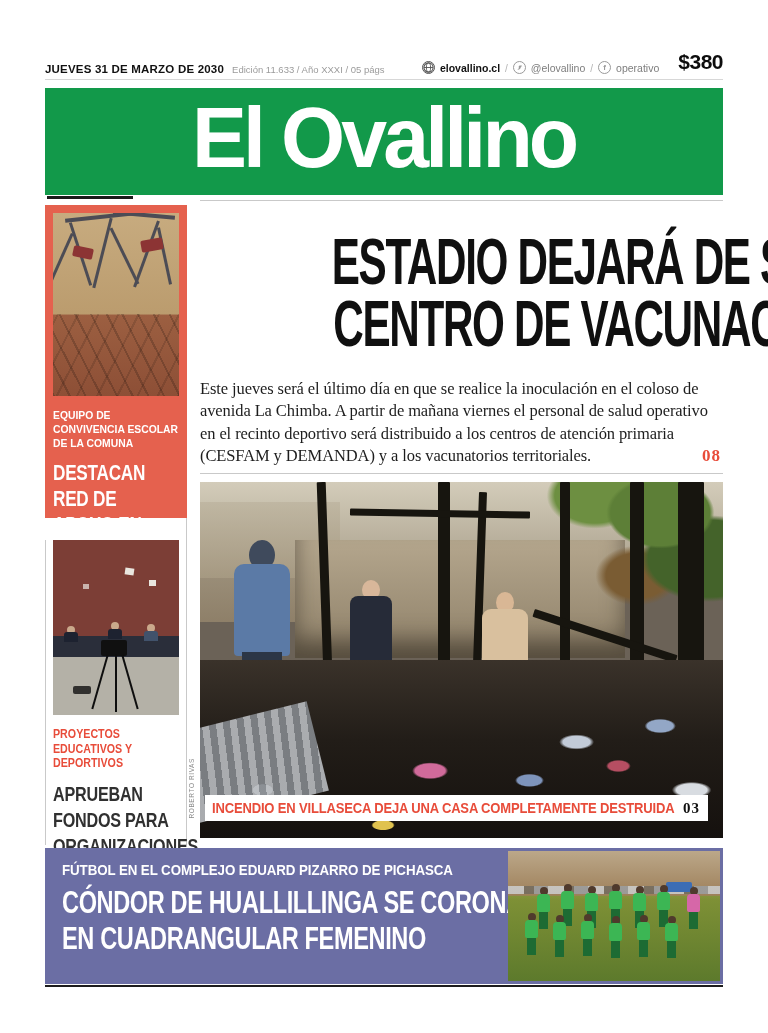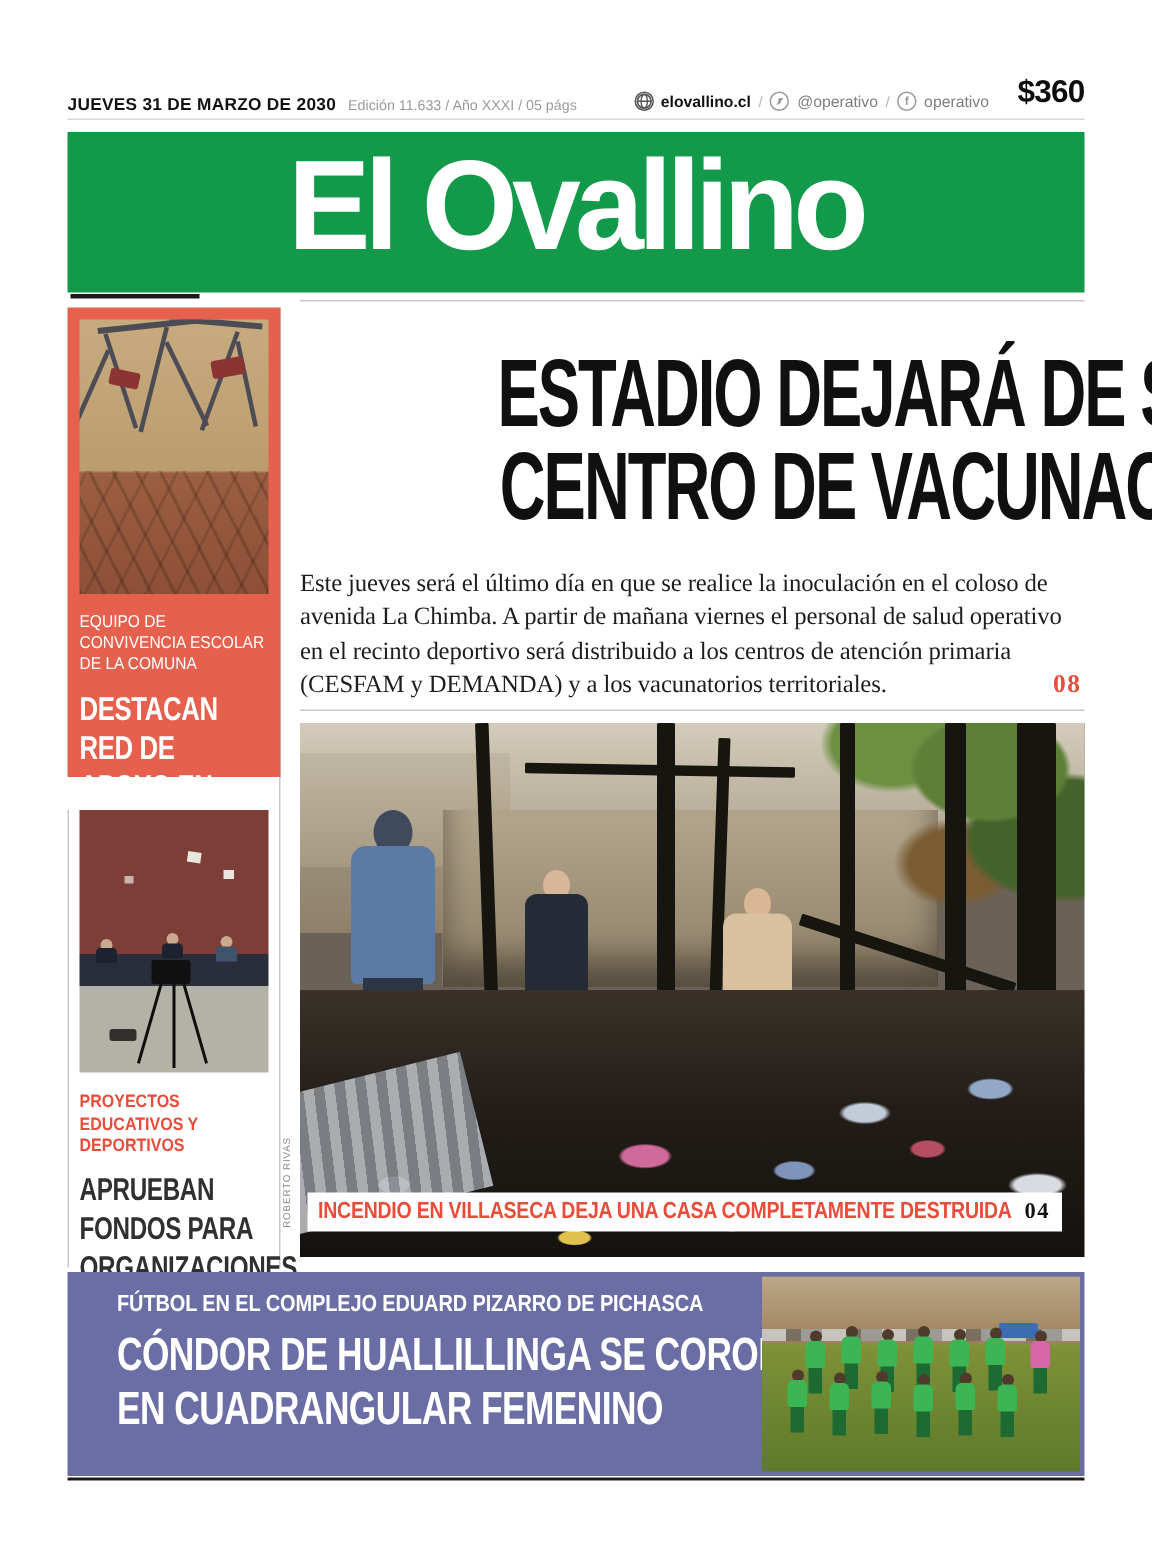--- a/index.html
+++ b/index.html
@@ -37,21 +37,21 @@
 
   
   .divider-v{position:absolute;left:186px;top:205px;width:1px;height:640px;background:var(--rule)}
   .sb-left-rule{position:absolute;left:45px;top:540px;width:1px;height:305px;background:var(--rule)}
 
   .sb1{position:absolute;left:45px;top:205px;width:142px;height:313px;background:var(--salmon);padding:8px}
   .sb1 .photo{width:126px;height:183px;position:relative;overflow:hidden;background:linear-gradient(#c7ab7f,#bb9c6e 55%,#9c5f41 56%,#8d4f36)}
   .chair{position:absolute;background:#4c4c55}
   .seat{position:absolute;background:#8c3434;border-radius:2px}
   .floorlines{position:absolute;left:0;right:0;bottom:0;height:45%;background:repeating-linear-gradient(63deg,rgba(0,0,0,.18) 0 2px,transparent 2px 14px),repeating-linear-gradient(-63deg,rgba(0,0,0,.12) 0 2px,transparent 2px 18px)}
-  .sb1 .kicker{margin-top:12px;color:#fff;font-weight:400;font-size:11.5px;line-height:14px}
+  .sb1 .kicker{margin-top:12px;color:#fff;font-weight:700;font-size:11.5px;line-height:14px}
   .sb1 .kicker>span{transform:scaleX(.9);width:111%}
   .sb1 .head{margin-top:10px;color:#fff;font-weight:700;font-size:22px;line-height:26px}
   .sb1 .head .condwrap{display:block;width:128%;transform:scaleX(.78);letter-spacing:-.3px}
   .pg-white{font-family:"Liberation Serif",serif;font-size:18px;font-weight:700;letter-spacing:1px}
 
   .sb2{position:absolute;left:46px;top:540px;width:140px;height:305px;background:#fff;padding:0 7px}
   .sb2 .photo{width:126px;height:175px;position:relative;overflow:hidden;background:linear-gradient(#7c3e36 0 55%,#2a2e3a 55% 67%,#b4b1a7 67%)}
   .paper{position:absolute;background:#e9e6df;width:9px;height:7px}
   .headdot{position:absolute;width:8px;height:8px;border-radius:50%;background:#caa98c}
   .suit{position:absolute;width:14px;height:10px;border-radius:3px 3px 0 0;background:#1d2230}
@@ -114,21 +114,21 @@
   .pm-w2 .legs{position:absolute;top:93px;left:8px;width:30px;height:46px;background:#3f5f94}
   .stripes{position:absolute;left:158px;top:208px;width:34px;height:70px;background:repeating-linear-gradient(180deg,#e8eaee 0 6px,#4f6fa0 6px 12px);transform:rotate(6deg)}
 
   .photo-credit{position:absolute;left:188px;top:758px;writing-mode:vertical-rl;transform:rotate(180deg);font-size:6.5px;color:#8a8a8a;letter-spacing:.6px}
   .caption{position:absolute;left:205px;top:795px;background:#fff;padding:4px 8px 4px 7px;white-space:nowrap}
   .caption .ctext{color:var(--accent);font-weight:700;font-size:15.5px;display:inline-block;transform:scaleX(.84);transform-origin:0 50%;letter-spacing:-.2px}
   .caption .pg-black{font-family:"Liberation Serif",serif;font-weight:700;font-size:15px;color:#111;letter-spacing:1px;margin-left:-84px}
 
   
   .band{position:absolute;left:45px;top:848px;width:678px;height:136px;background:var(--purple)}
-  .band-text{position:absolute;left:33px;top:13px;width:450px}
+  .band-text{position:absolute;left:17px;top:13px;width:450px}
   .band .kicker{color:#fff;font-weight:700;font-size:15.5px}
   .band .kicker .cond{transform:scaleX(.86);letter-spacing:-.1px}
   .band .head{margin-top:6px;color:#fff;font-weight:700;font-size:31px;line-height:36px}
   .band .head .cond{transform:scaleX(.76);letter-spacing:-.5px}
   .band .pgn{position:absolute;right:-18px;bottom:2px;font-family:"Liberation Serif",serif;font-weight:700;font-size:18px;color:#fff;letter-spacing:1px}
   .band-photo{position:absolute;right:3px;top:3px;bottom:3px;width:212px;overflow:hidden;
     background:linear-gradient(#9b7c55 0 34%,#7f9136 35%,#5d7a2c)}
   .bp-haze{position:absolute;left:0;top:0;right:0;height:38%;background:linear-gradient(rgba(214,203,180,.55),rgba(214,203,180,0))}
   .bp-cars{position:absolute;left:0;right:0;top:27%;height:8px;background:repeating-linear-gradient(90deg,#cfd3d6 0 16px,#6f6a60 16px 26px,#9aa0a6 26px 40px);opacity:.8}
   .bp-tent{position:absolute;right:28px;top:24%;width:26px;height:10px;background:#3c6db4;border-radius:2px}
@@ -157,25 +157,25 @@
             <line x1="1" y1="6" x2="11" y2="6" stroke="#555" stroke-width="1"></line>
           </svg>
       </span>
       <span class="soc b">elovallino.cl</span>
       <span class="sep">/</span>
       <span class="cicon light">
         <svg width="7" height="7" viewBox="0 0 10 10">
             <path d="M1 8 C3 8 4 7 4 5 L4 3 C5 2 6 2 7 2 C8 2 9 3 9 3 L7 4 C7 6 5 9 1 8 Z" fill="#9a9a9a"></path>
           </svg>
       </span>
-      <span class="soc">@operativo</span>
+      <span class="soc">@elovallino</span>
       <span class="sep">/</span>
       <span class="cicon light">f</span>
       <span class="soc">operativo</span>
-      <span class="price">$360</span>
+      <span class="price">$380</span>
     </div>
   </header>
   <div class="topbar-rule"></div>
 
   <div class="masthead">
     <span>El Ovallino</span>
   </div>
   <div class="masthead-tab"></div>
 
   <div class="divider-v"></div>
@@ -271,21 +271,21 @@
         <span class="legs"></span>
     </div>
     <div class="stripes"></div>
     <div class="pm pm-debris"></div>
     <div class="pm pm-scatter"></div>
     <div class="pm pm-metal"></div>
   </figure>
   <span class="photo-credit">ROBERTO RIVAS</span>
   <div class="caption">
     <span class="ctext">INCENDIO EN VILLASECA DEJA UNA CASA COMPLETAMENTE DESTRUIDA</span>
-    <span class="pg-black">04</span>
+    <span class="pg-black">03</span>
   </div>
 
   <section class="band">
     <div class="band-text">
       <div class="kicker">
         <span class="cond">FÚTBOL EN EL COMPLEJO EDUARD PIZARRO DE PICHASCA</span>
       </div>
       <div class="head">
         <span class="cond">CÓNDOR DE HUALLILLINGA SE CORONA</span><br>
         <span class="cond">EN CUADRANGULAR FEMENINO</span>

